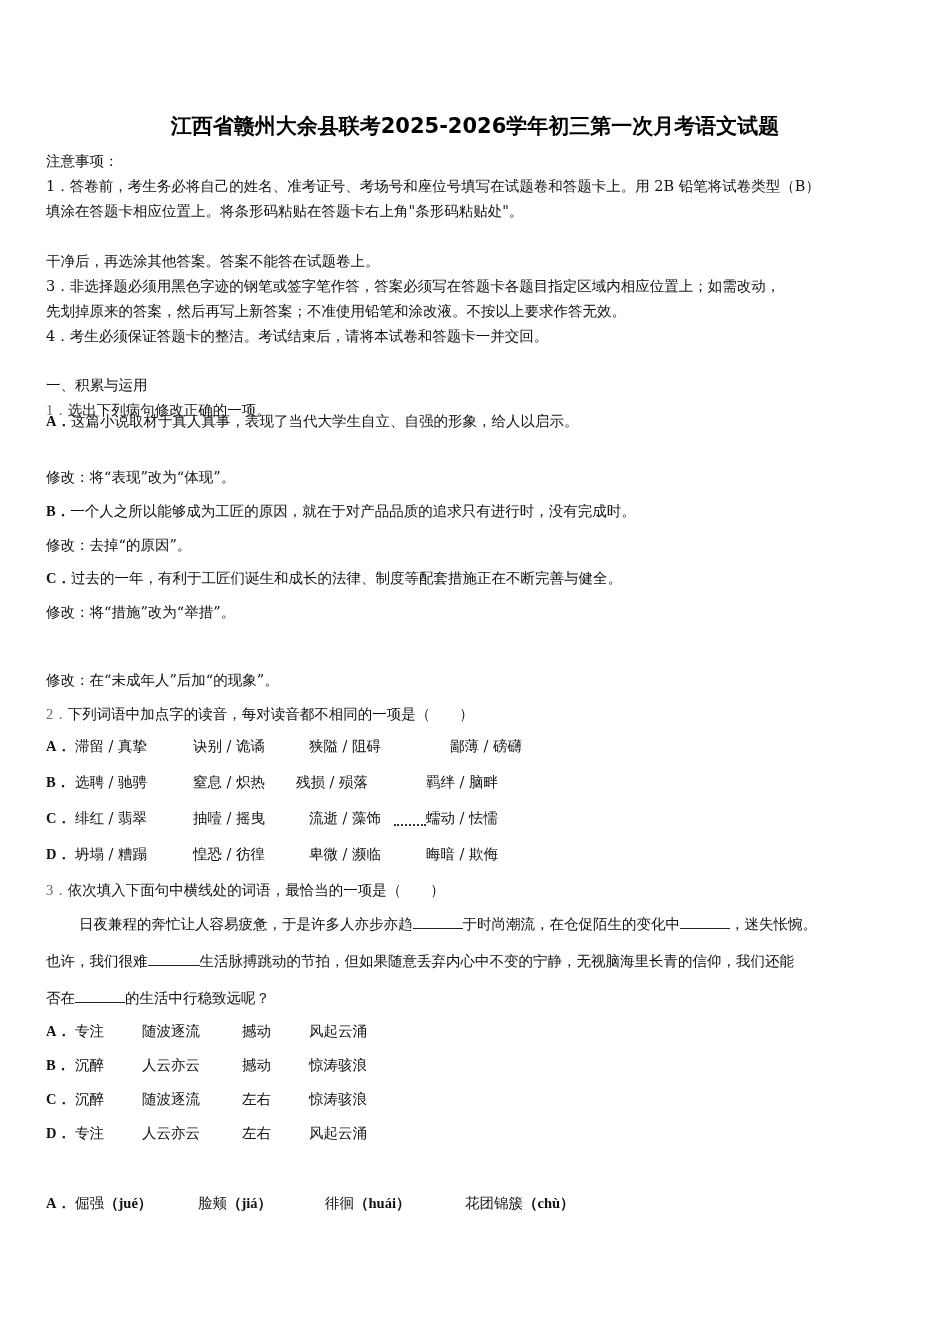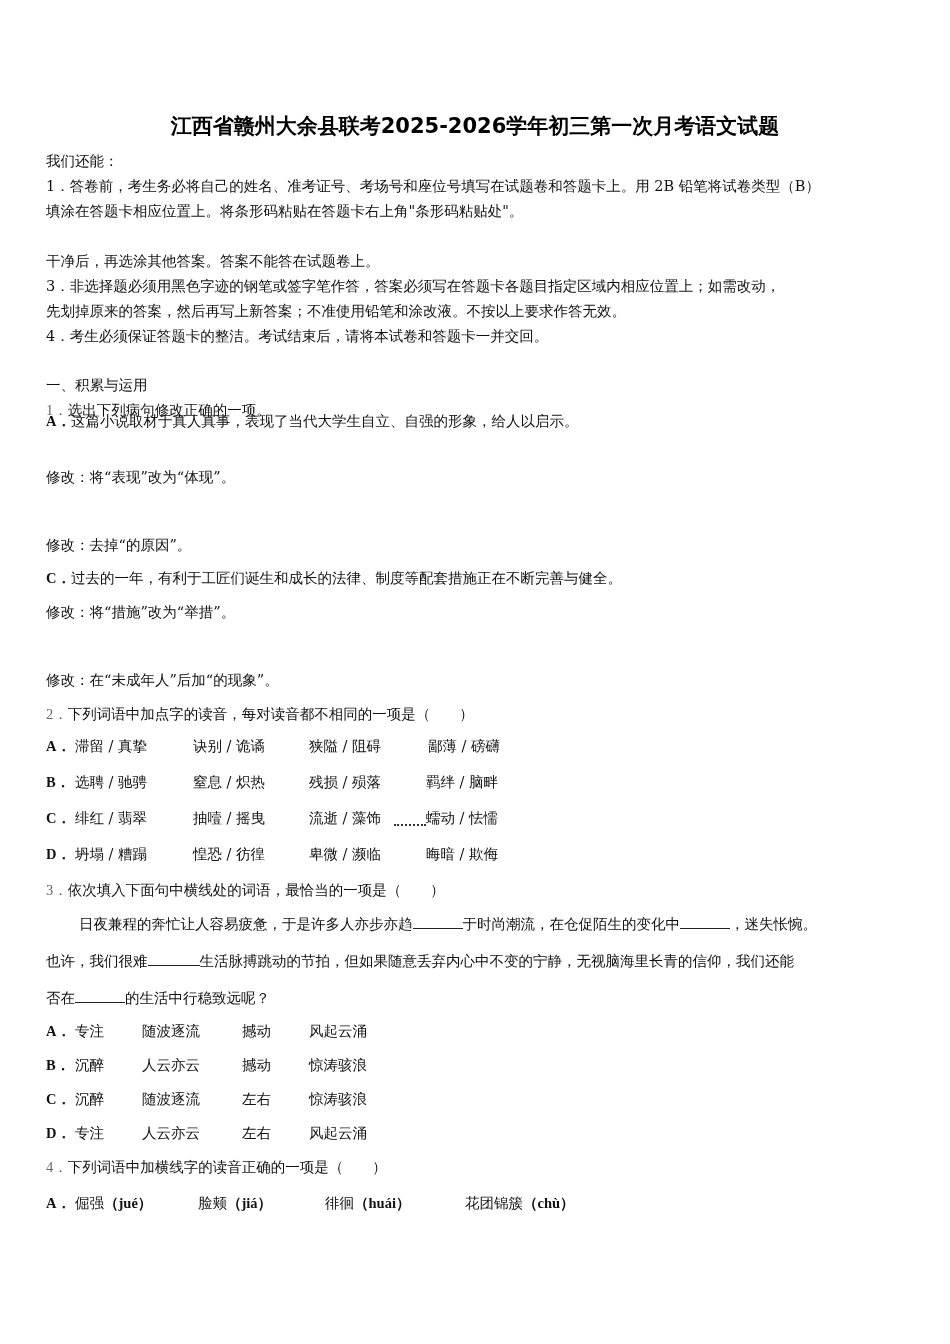--- a/index.html
+++ b/index.html
@@ -17,59 +17,62 @@
   .dots { display: inline-block; width: 32px; border-bottom: 2px dotted #333; height: 10px; margin: 0 1px; }
   .pinyin { font-family: "Liberation Serif", serif; font-weight: bold; }
 </style>
 </head>
 <body>
 
 <div class="page">
 
   <div class="title">江西省赣州大余县联考2025-2026学年初三第一次月考语文试题</div>
 
-  <div class="line" style="top:151px">我们还能：</div>
+  <div class="line" style="top:151px">注意事项：</div>
   <div class="line" style="top:176px">1．答卷前，考生务必将自己的姓名、准考证号、考场号和座位号填写在试题卷和答题卡上。用 2B 铅笔将试卷类型（B）</div>
   <div class="line" style="top:201px">填涂在答题卡相应位置上。将条形码粘贴在答题卡右上角"条形码粘贴处"。</div>
   <div class="line" style="top:251px">干净后，再选涂其他答案。答案不能答在试题卷上。</div>
   <div class="line" style="top:276px">3．非选择题必须用黑色字迹的钢笔或签字笔作答，答案必须写在答题卡各题目指定区域内相应位置上；如需改动，</div>
   <div class="line" style="top:301px">先划掉原来的答案，然后再写上新答案；不准使用铅笔和涂改液。不按以上要求作答无效。</div>
   <div class="line" style="top:326px">4．考生必须保证答题卡的整洁。考试结束后，请将本试卷和答题卡一并交回。</div>
 
   <div class="line" style="top:375px">一、积累与运用</div>
 
   <div class="line" style="top:400px">
     <span class="num">1．</span><span>选出下列病句修改正确的一项。</span>
   </div>
   <div class="line" style="top:411px">
     <span class="opt-label">A．</span><span>这篇小说取材于真人真事，表现了当代大学生自立、自强的形象，给人以启示。</span>
   </div>
   <div class="line" style="top:467px">修改：将“表现”改为“体现”。</div>
+  <div class="line" style="top:501px">
+    <span class="opt-label">B．</span><span>一个人之所以能够成为工匠的原因，就在于对产品品质的追求只有进行时，没有完成时。</span>
+  </div>
   <div class="line" style="top:535px">修改：去掉“的原因”。</div>
   <div class="line" style="top:568px">
     <span class="opt-label">C．</span><span>过去的一年，有利于工匠们诞生和成长的法律、制度等配套措施正在不断完善与健全。</span>
   </div>
   <div class="line" style="top:602px">修改：将“措施”改为“举措”。</div>
   <div class="line" style="top:670px">修改：在“未成年人”后加“的现象”。</div>
 
   <div class="line" style="top:704px">
     <span class="num">2．</span><span>下列词语中加点字的读音，每对读音都不相同的一项是（　　）</span>
   </div>
   <div class="line" style="top:736px">
     <span class="opt-label">A．</span>
     <span class="cell" style="position:absolute;left:29px">滞留 / 真挚</span>
     <span class="cell" style="position:absolute;left:147px">诀别 / 诡谲</span>
     <span class="cell" style="position:absolute;left:263px">狭隘 / 阻碍</span>
-    <span class="cell" style="position:absolute;left:382px">鄙薄 / 磅礴</span>
+    <span class="cell" style="position:absolute;left:404px">鄙薄 / 磅礴</span>
   </div>
   <div class="line" style="top:772px">
     <span class="opt-label">B．</span>
     <span class="cell" style="position:absolute;left:29px">选聘 / 驰骋</span>
     <span class="cell" style="position:absolute;left:147px">窒息 / 炽热</span>
-    <span class="cell" style="position:absolute;left:263px">残损 / 殒落</span>
+    <span class="cell" style="position:absolute;left:250px">残损 / 殒落</span>
     <span class="cell" style="position:absolute;left:380px">羁绊 / 脑畔</span>
   </div>
   <div class="line" style="top:808px">
     <span class="opt-label">C．</span>
     <span class="cell" style="position:absolute;left:29px">绯红 / 翡翠</span>
     <span class="cell" style="position:absolute;left:147px">抽噎 / 摇曳</span>
     <span class="cell" style="position:absolute;left:263px">流逝 / 藻饰</span>
     <span class="dots" style="position:absolute;left:347px;top:6px"></span>
     <span class="cell" style="position:absolute;left:380px">蠕动 / 怯懦</span>
   </div>
@@ -116,23 +119,20 @@
     <span class="cell" style="position:absolute;left:263px">惊涛骇浪</span>
   </div>
   <div class="line" style="top:1123px">
     <span class="opt-label">D．</span>
     <span class="cell" style="position:absolute;left:29px">专注</span>
     <span class="cell" style="position:absolute;left:96px">人云亦云</span>
     <span class="cell" style="position:absolute;left:196px">左右</span>
     <span class="cell" style="position:absolute;left:263px">风起云涌</span>
   </div>
 
-  <div class="line" style="top:1157px">
-    <span class="num">4．</span><span>下列词语中加横线字的读音正确的一项是（　　）</span>
-  </div>
   <div class="line" style="top:1193px">
     <span class="opt-label">A．</span>
     <span class="cell" style="position:absolute;left:29px"><span>倔强</span><span class="pinyin">（jué）</span></span>
     <span class="cell" style="position:absolute;left:152px"><span>脸颊</span><span class="pinyin">（jiá）</span></span>
     <span class="cell" style="position:absolute;left:279px"><span>徘徊</span><span class="pinyin">（huái）</span></span>
     <span class="cell" style="position:absolute;left:419px"><span>花团锦簇</span><span class="pinyin">（chù）</span></span>
   </div>
 
 </div>
 

